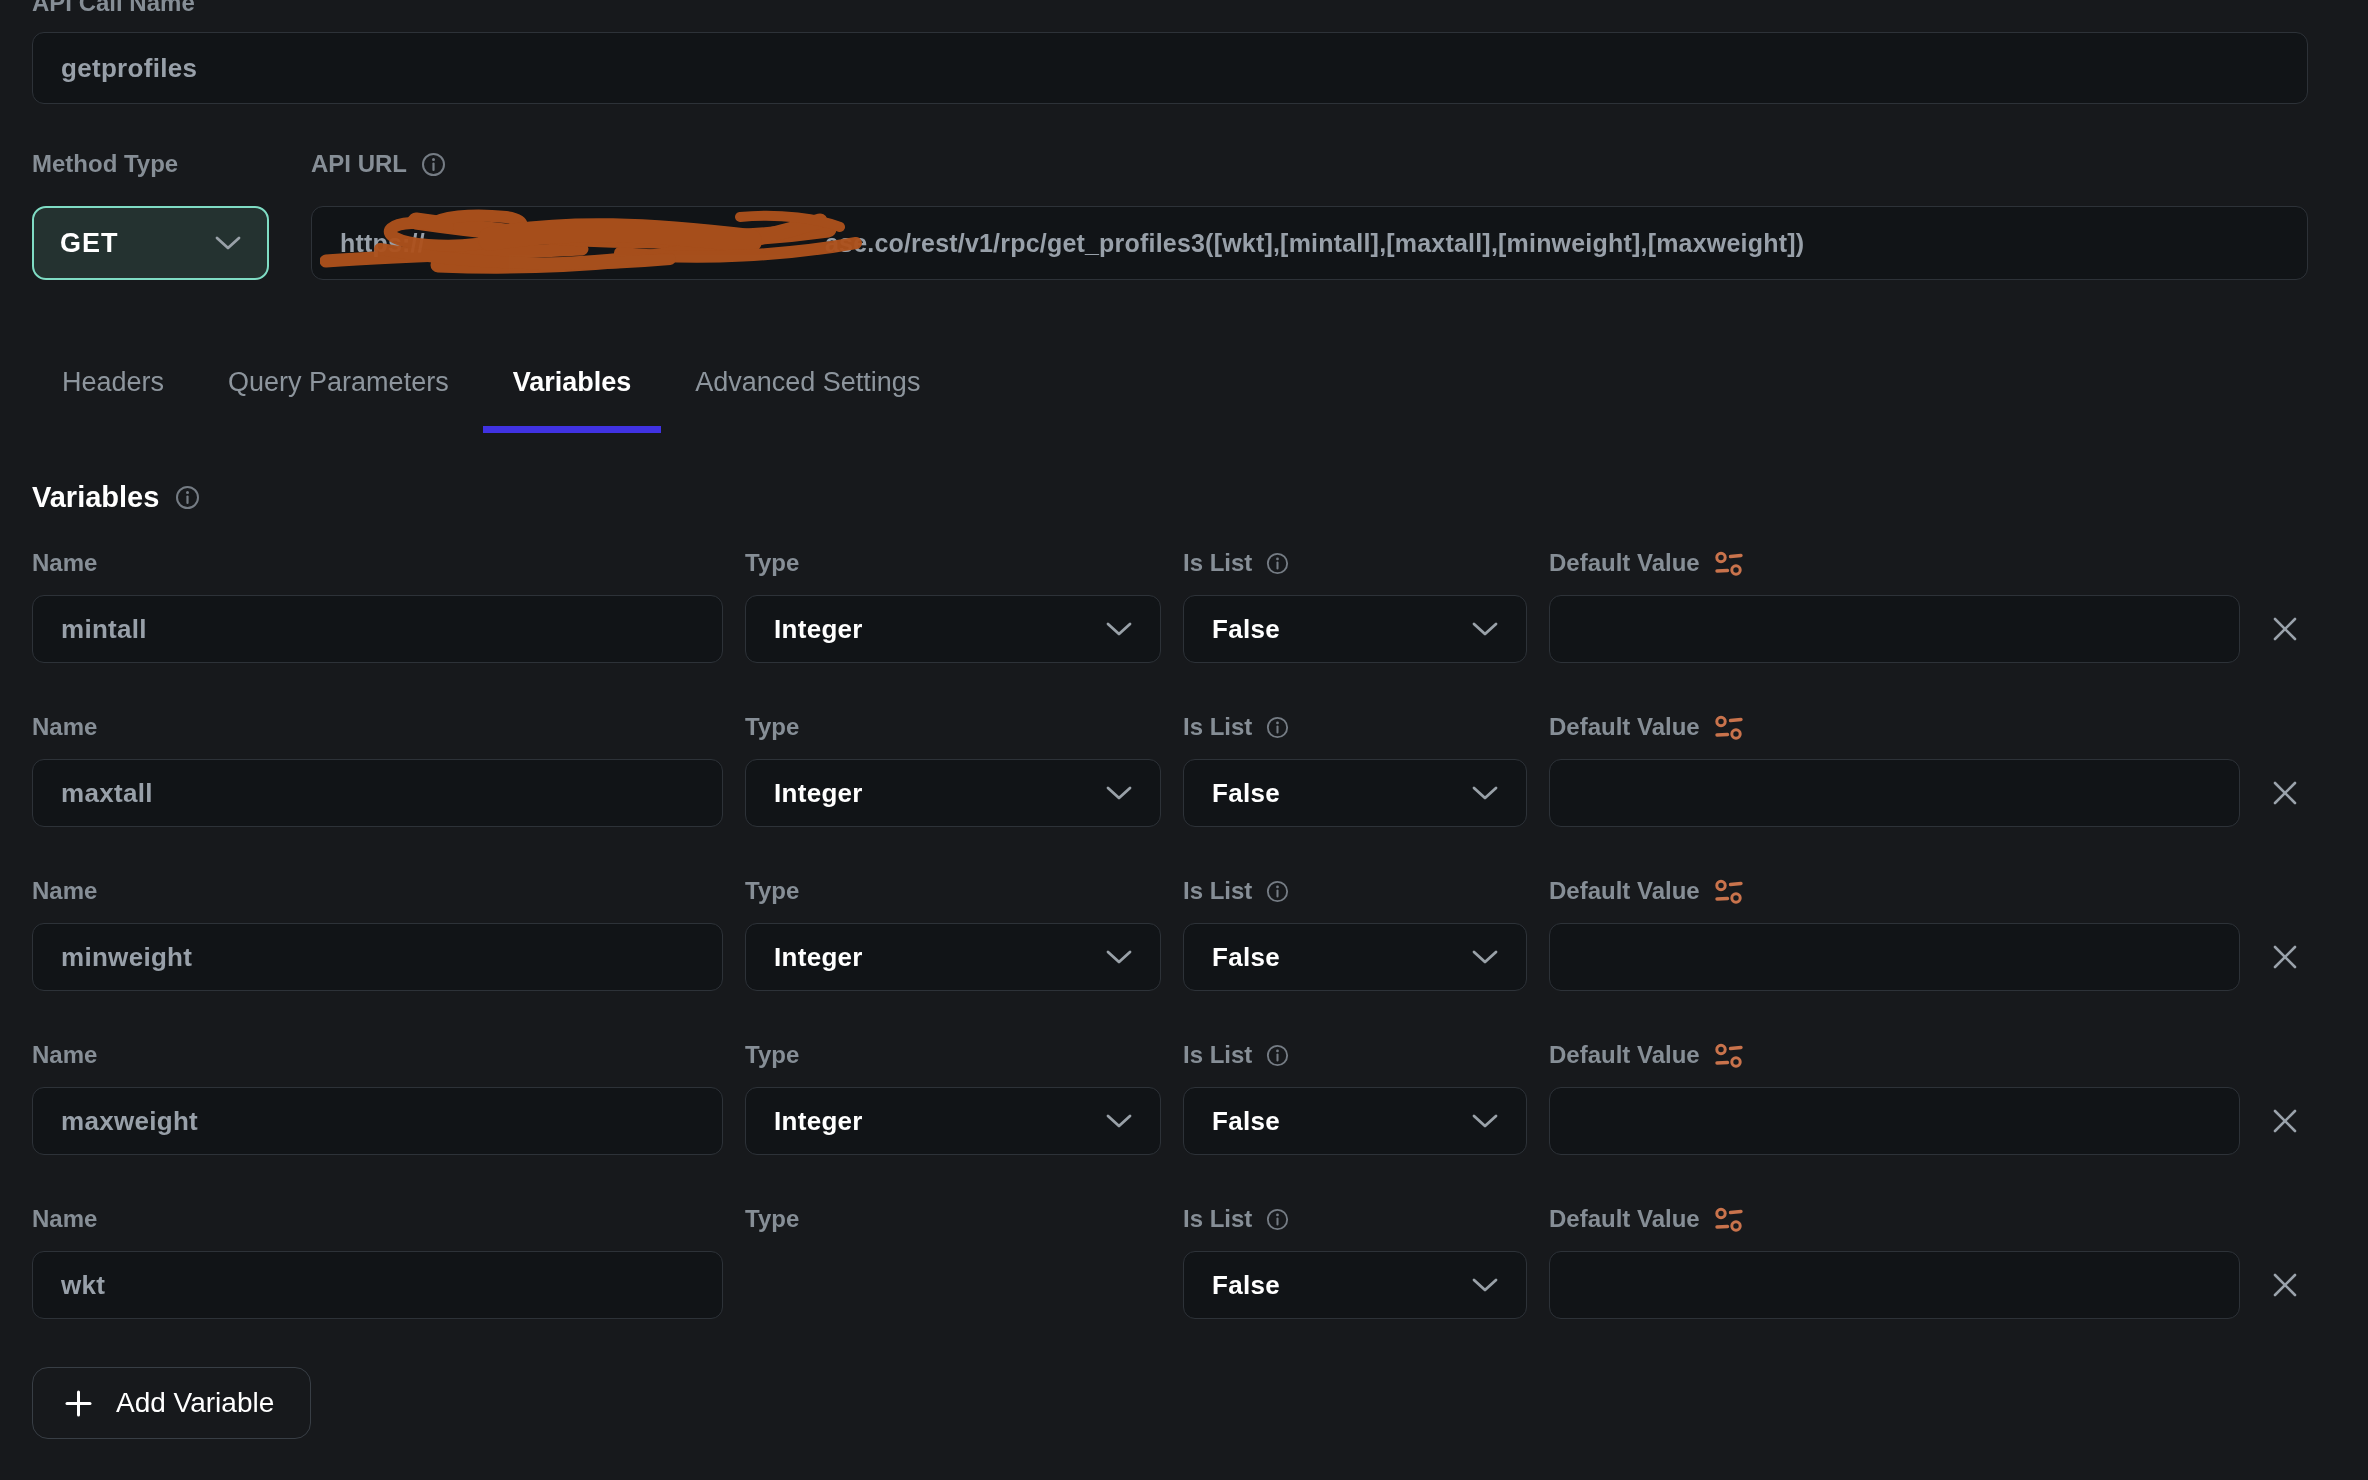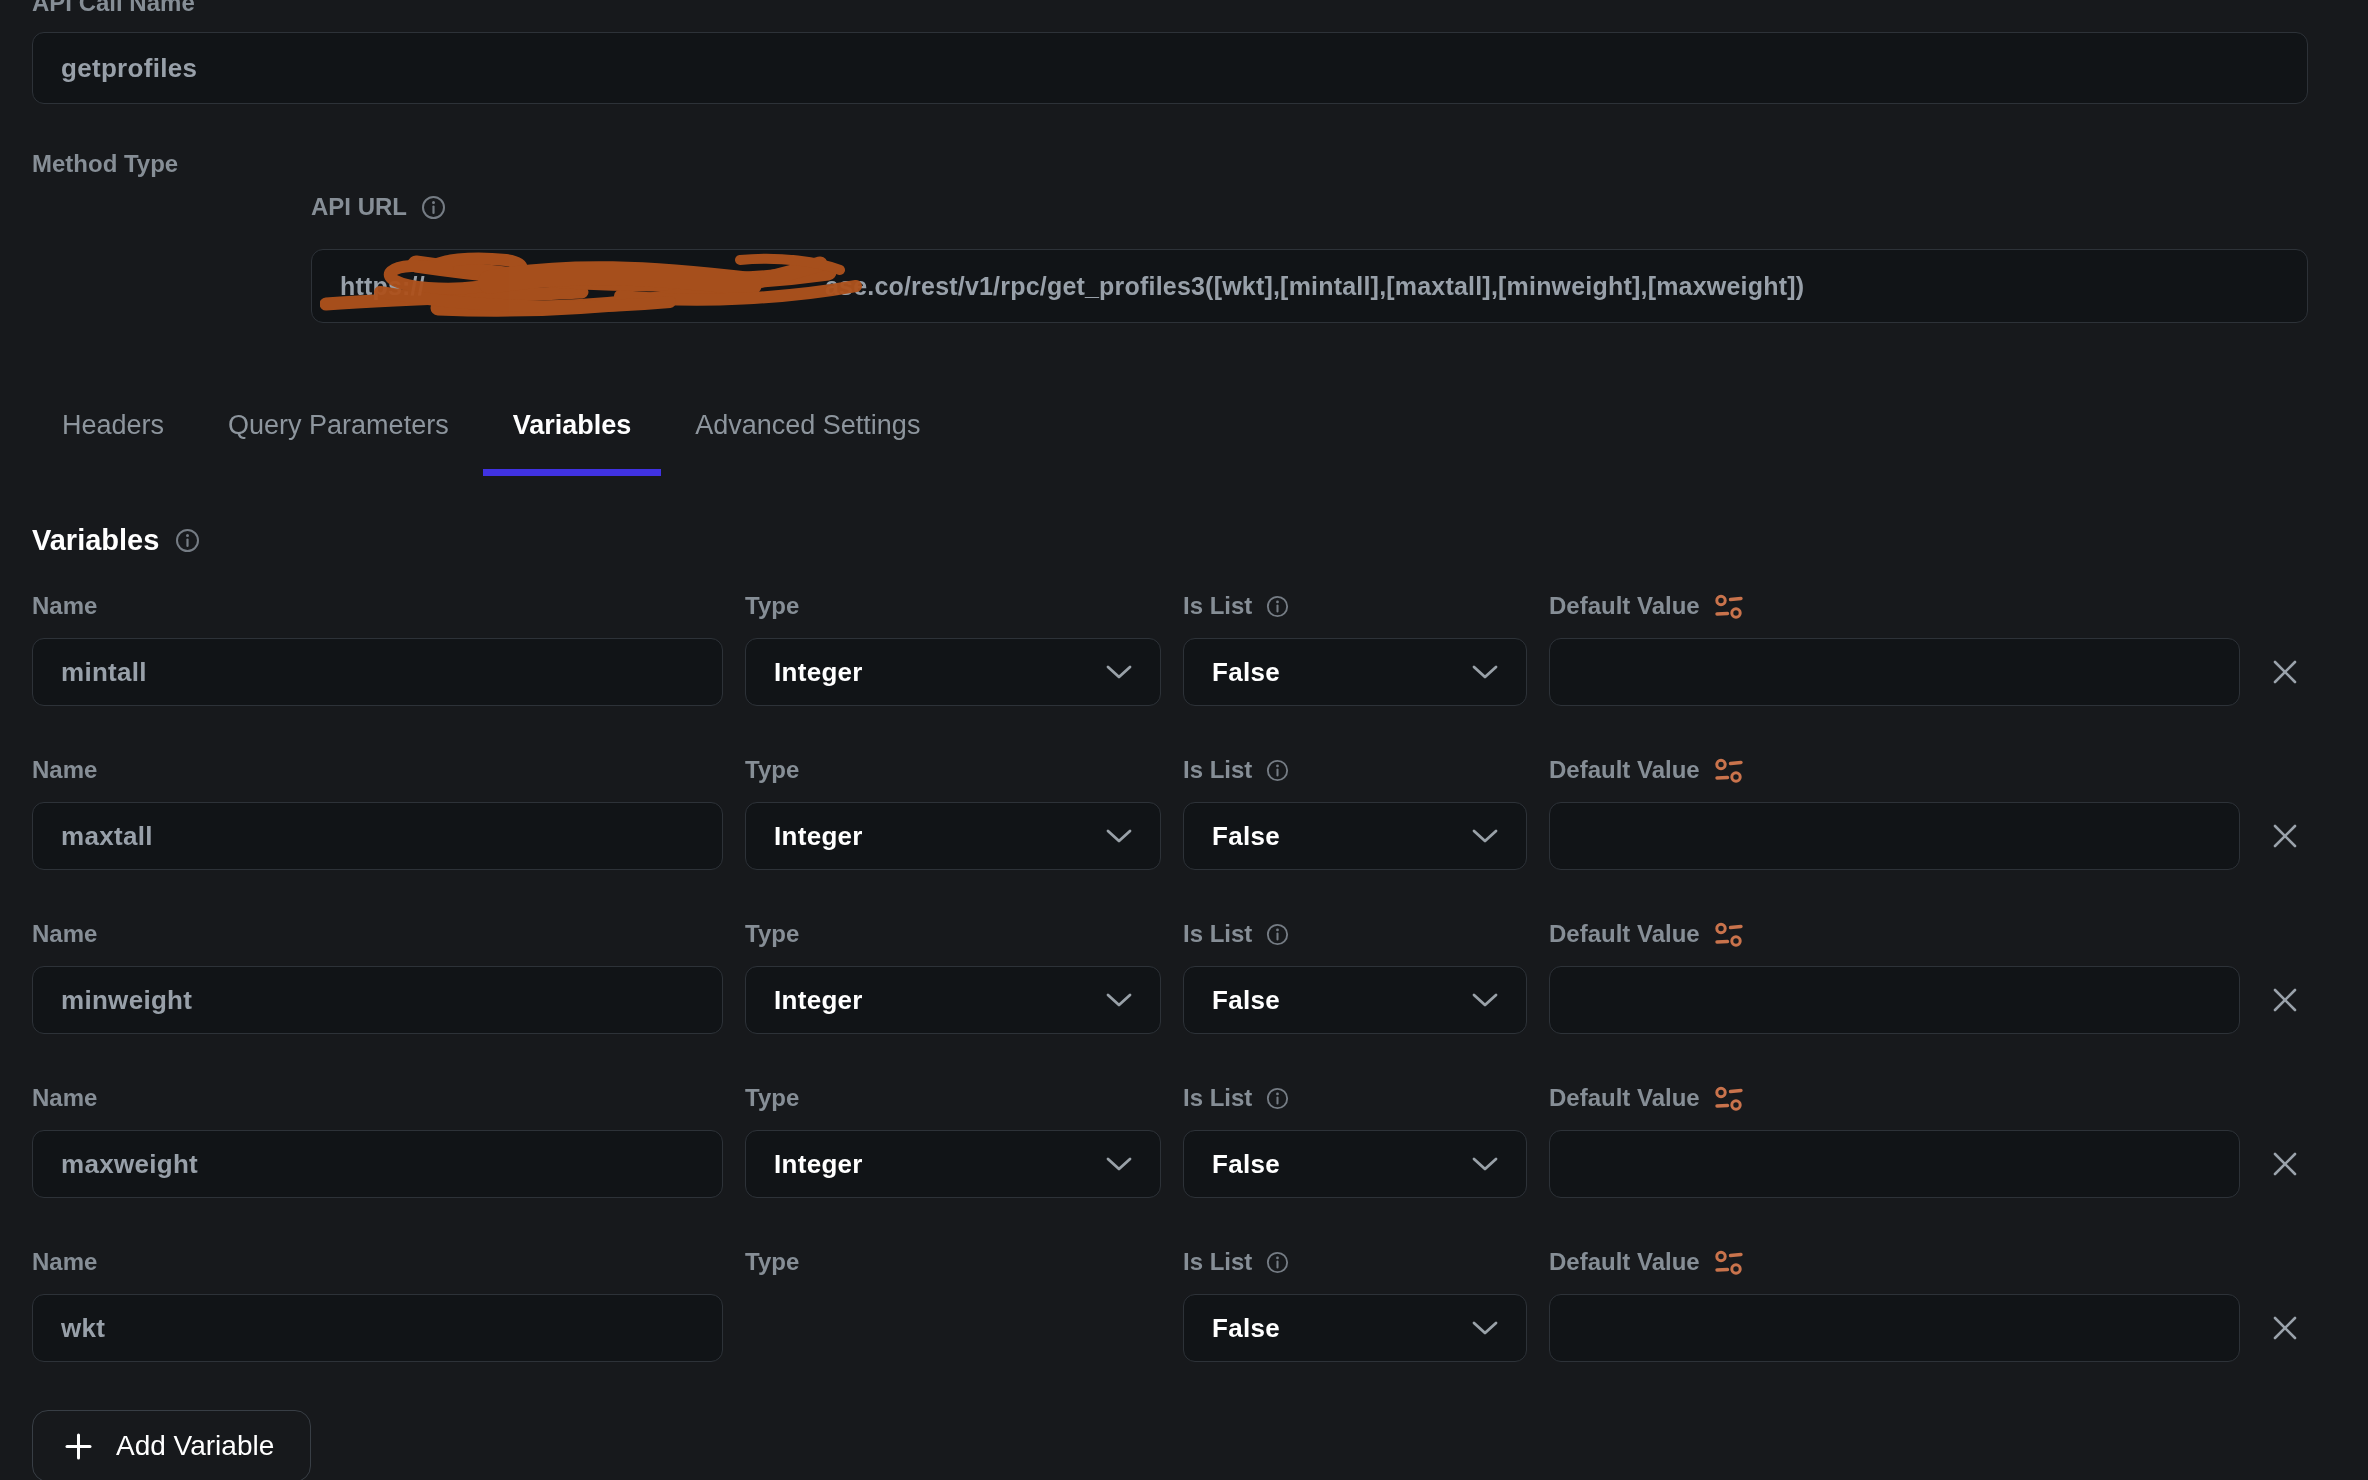--- a/index.html
+++ b/index.html
@@ -32,21 +32,21 @@
   .ival { font-size: 26px; font-weight: 700; letter-spacing: 0.3px; }
   .gray  { color: var(--text2, #98a0a9); }
   .white { color: #ffffff; }
 
   
   .name-field { margin-top: 12px; height: 72px; width: 2276px; }
 
   
   .murow { display: flex; margin-top: 44px; }
   .method-col { width: 237px; margin-right: 42px; flex: none; }
-  .url-col { flex: 1; min-width: 0; margin-top: 43px; }
+  .url-col { flex: 1; min-width: 0; }
   .murow .flabel { margin-bottom: 26px; }
   .get-select {
     height: 74px; border-radius: 14px;
     background: var(--tealbg, #243230);
     border: 2px solid var(--teal, #7fdcc4);
     display: flex; align-items: center; padding: 0 26px;
     cursor: pointer;
   }
   .get-select .ival { letter-spacing: 1px; font-size: 27px; }
   .chev { margin-left: auto; color: var(--chev, #99a1a8); display: flex; }
@@ -116,20 +116,28 @@
   
   <div class="flabel clip-top">API Call Name</div>
   <div class="ibox name-field">
     <span class="ival gray">getprofiles</span>
   </div>
 
   
   <div class="murow">
     <div class="method-col">
       <div class="flabel">Method Type</div>
+      <div class="get-select">
+        <span class="ival white">GET</span>
+        <span class="chev">
+          <svg width="26" height="15" viewBox="0 0 26 15" fill="none">
+              <polyline points="2,2 13,12 24,2" stroke="currentColor" stroke-width="2.8" stroke-linecap="round" stroke-linejoin="round"></polyline>
+            </svg>
+        </span>
+      </div>
     </div>
     <div class="url-col">
       <div class="flabel">
         <span>API URL</span>
         <span class="info-icon">
           <svg width="25" height="25" viewBox="0 0 25 25" fill="none">
               <circle cx="12.5" cy="12.5" r="10.5" stroke="currentColor" stroke-width="2"></circle>
               <circle cx="12.5" cy="7.6" r="1.5" fill="currentColor"></circle>
               <line x1="12.5" y1="11.5" x2="12.5" y2="18" stroke="currentColor" stroke-width="2.2" stroke-linecap="round"></line>
             </svg>

